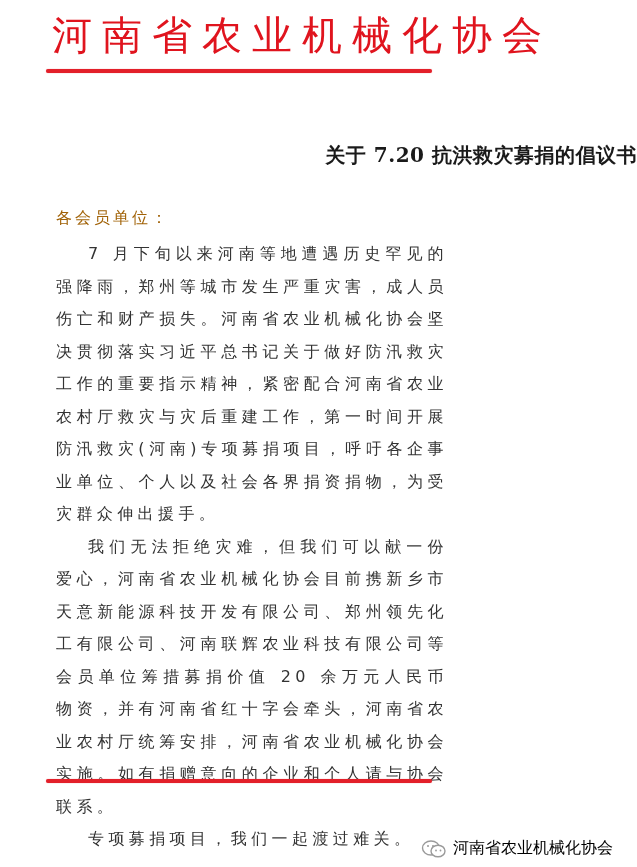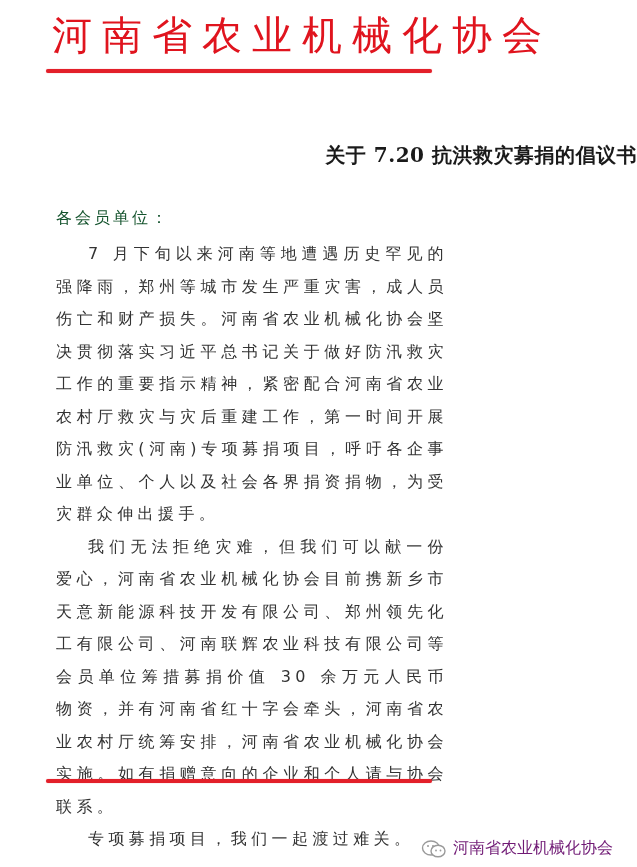--- a/index.html
+++ b/index.html
@@ -57,21 +57,21 @@
       font-weight: bold;
       letter-spacing: 0.5px;
     }
     .salutation {
       position: absolute;
       left: 56px;
       top: 206px;
       font-family: "DejaVu Sans", sans-serif;
       font-size: 16px;
       line-height: 24px;
-      color: #14532d;
+      color: #a16207;
       letter-spacing: 3px;
     }
     .body-text {
       position: absolute;
       left: 56px;
       top: 238px;
       width: 392px;
       font-family: "DejaVu Sans", sans-serif;
       font-size: 16px;
       line-height: 32.5px;
@@ -87,21 +87,21 @@
     .body-text p.closing { margin-top: 0; }
     .watermark {
       position: absolute;
       right: 24px;
       top: 838px;
       display: flex;
       align-items: center;
       gap: 6px;
       font-family: Liberation Serif, serif;
       font-size: 16px;
-      color: #701a75;
+      color: #000000;
       letter-spacing: 0;
     }
     .watermark svg { display: block; }
   </style>
 </head>
 <body>
 
 <div class="letterhead-title">
   <span>河</span>
   <span>南</span>
@@ -116,21 +116,21 @@
 </div>
 
 <div class="rule top" style="left:46px;width:386px;"></div>
 
 <div class="doc-title">关于 7.20 抗洪救灾募捐的倡议书</div>
 
 <div class="salutation">各会员单位：</div>
 
 <div class="body-text">
   <p>7 月下旬以来河南等地遭遇历史罕见的强降雨，郑州等城市发生严重灾害，成人员伤亡和财产损失。河南省农业机械化协会坚决贯彻落实习近平总书记关于做好防汛救灾工作的重要指示精神，紧密配合河南省农业农村厅救灾与灾后重建工作，第一时间开展防汛救灾(河南)专项募捐项目，呼吁各企事业单位、个人以及社会各界捐资捐物，为受灾群众伸出援手。</p>
-  <p>我们无法拒绝灾难，但我们可以献一份爱心，河南省农业机械化协会目前携新乡市天意新能源科技开发有限公司、郑州领先化工有限公司、河南联辉农业科技有限公司等会员单位筹措募捐价值 30 余万元人民币物资，并有河南省红十字会牵头，河南省农业农村厅统筹安排，河南省农业机械化协会实施。如有捐赠意向的企业和个人请与协会联系。</p>
+  <p>我们无法拒绝灾难，但我们可以献一份爱心，河南省农业机械化协会目前携新乡市天意新能源科技开发有限公司、郑州领先化工有限公司、河南联辉农业科技有限公司等会员单位筹措募捐价值 20 余万元人民币物资，并有河南省红十字会牵头，河南省农业农村厅统筹安排，河南省农业机械化协会实施。如有捐赠意向的企业和个人请与协会联系。</p>
   <p class="closing">专项募捐项目，我们一起渡过难关。</p>
 </div>
 
 <div class="rule bottom" style="left:46px;width:386px;"></div>
 
 <div class="watermark">
   <span>
     <svg width="26" height="20" viewBox="0 0 26 20">
       <ellipse cx="10" cy="9" rx="8.5" ry="7" fill="none" stroke="#9a9a9a" stroke-width="1.4"></ellipse>
       <ellipse cx="17" cy="12" rx="7" ry="5.8" fill="#fff" stroke="#9a9a9a" stroke-width="1.4"></ellipse>

